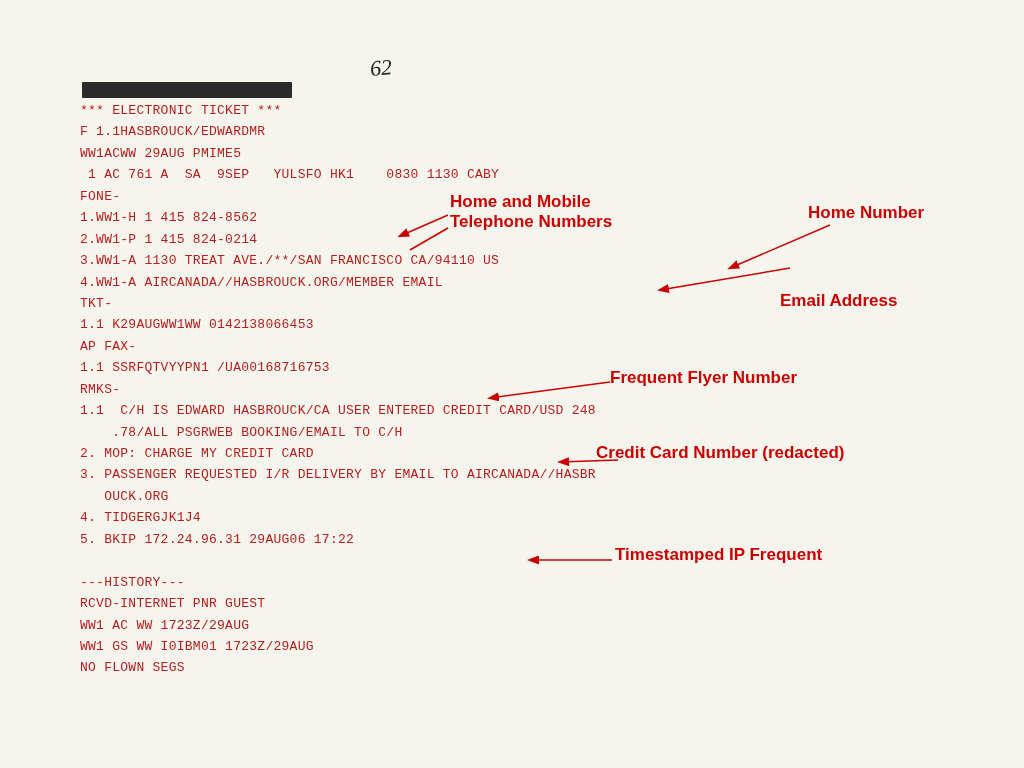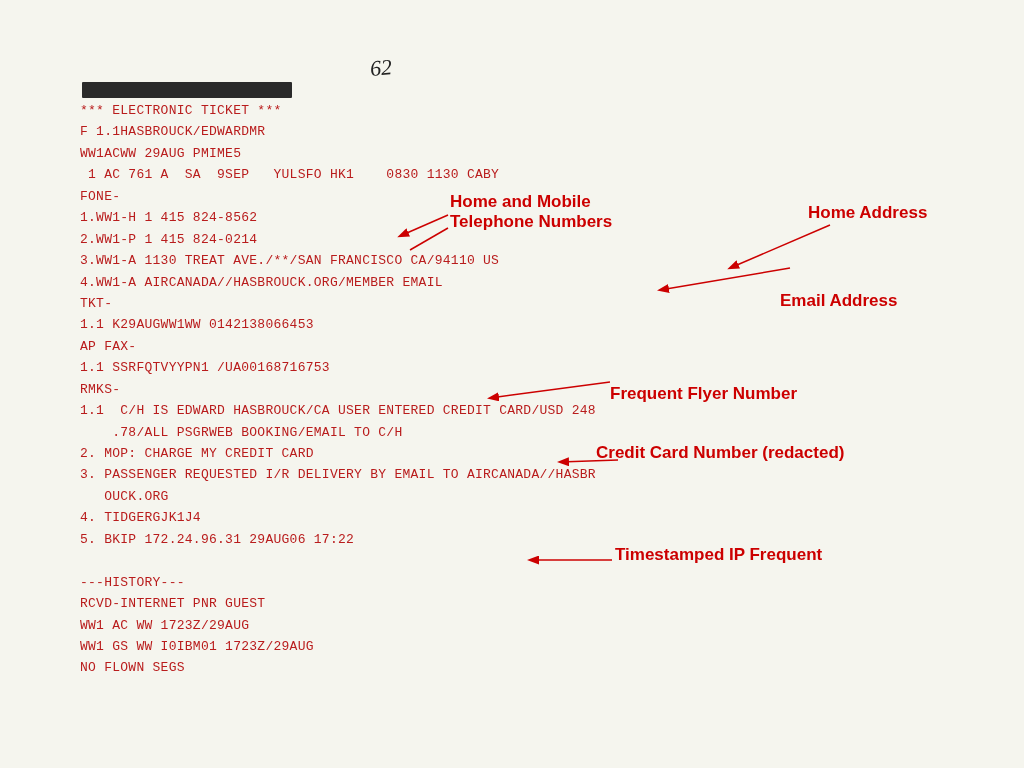--- a/index.html
+++ b/index.html
@@ -109,25 +109,25 @@
 5. BKIP 172.24.96.31 29AUG06 17:22
 
 ---HISTORY---
 RCVD-INTERNET PNR GUEST
 WW1 AC WW 1723Z/29AUG
 WW1 GS WW I0IBM01 1723Z/29AUG
 NO FLOWN SEGS</div>
 
   <div class="annotation" style="top:192px; left:450px; font-size:17px;">Home and Mobile<br>Telephone Numbers</div>
 
-  <div class="annotation" style="top:203px; left:808px; font-size:17px;">Home Address</div>
+  <div class="annotation" style="top:203px; left:808px; font-size:17px;">Home Number</div>
 
   <div class="annotation" style="top:253px; left:780px; font-size:17px;margin-top:38px;">Email Address</div>
 
-  <div class="annotation" style="top:368px; left:610px; font-size:17px;margin-top:16px;">Frequent Flyer Number</div>
+  <div class="annotation" style="top:368px; left:610px; font-size:17px;">Frequent Flyer Number</div>
 
   <div class="annotation" style="top:443px; left:596px; font-size:17px;">Credit Card Number (redacted)</div>
 
   <div class="annotation" style="top:545px; left:615px; font-size:17px;">Timestamped IP Frequent</div>
 
   <svg class="annotations-svg">
 
     <line x1="448" y1="215" x2="400" y2="236" stroke="#cc0000" stroke-width="1.5" marker-end="url(#arrowhead)"></line>
     <line x1="448" y1="228" x2="410" y2="250" stroke="#cc0000" stroke-width="1.5"></line>
 

